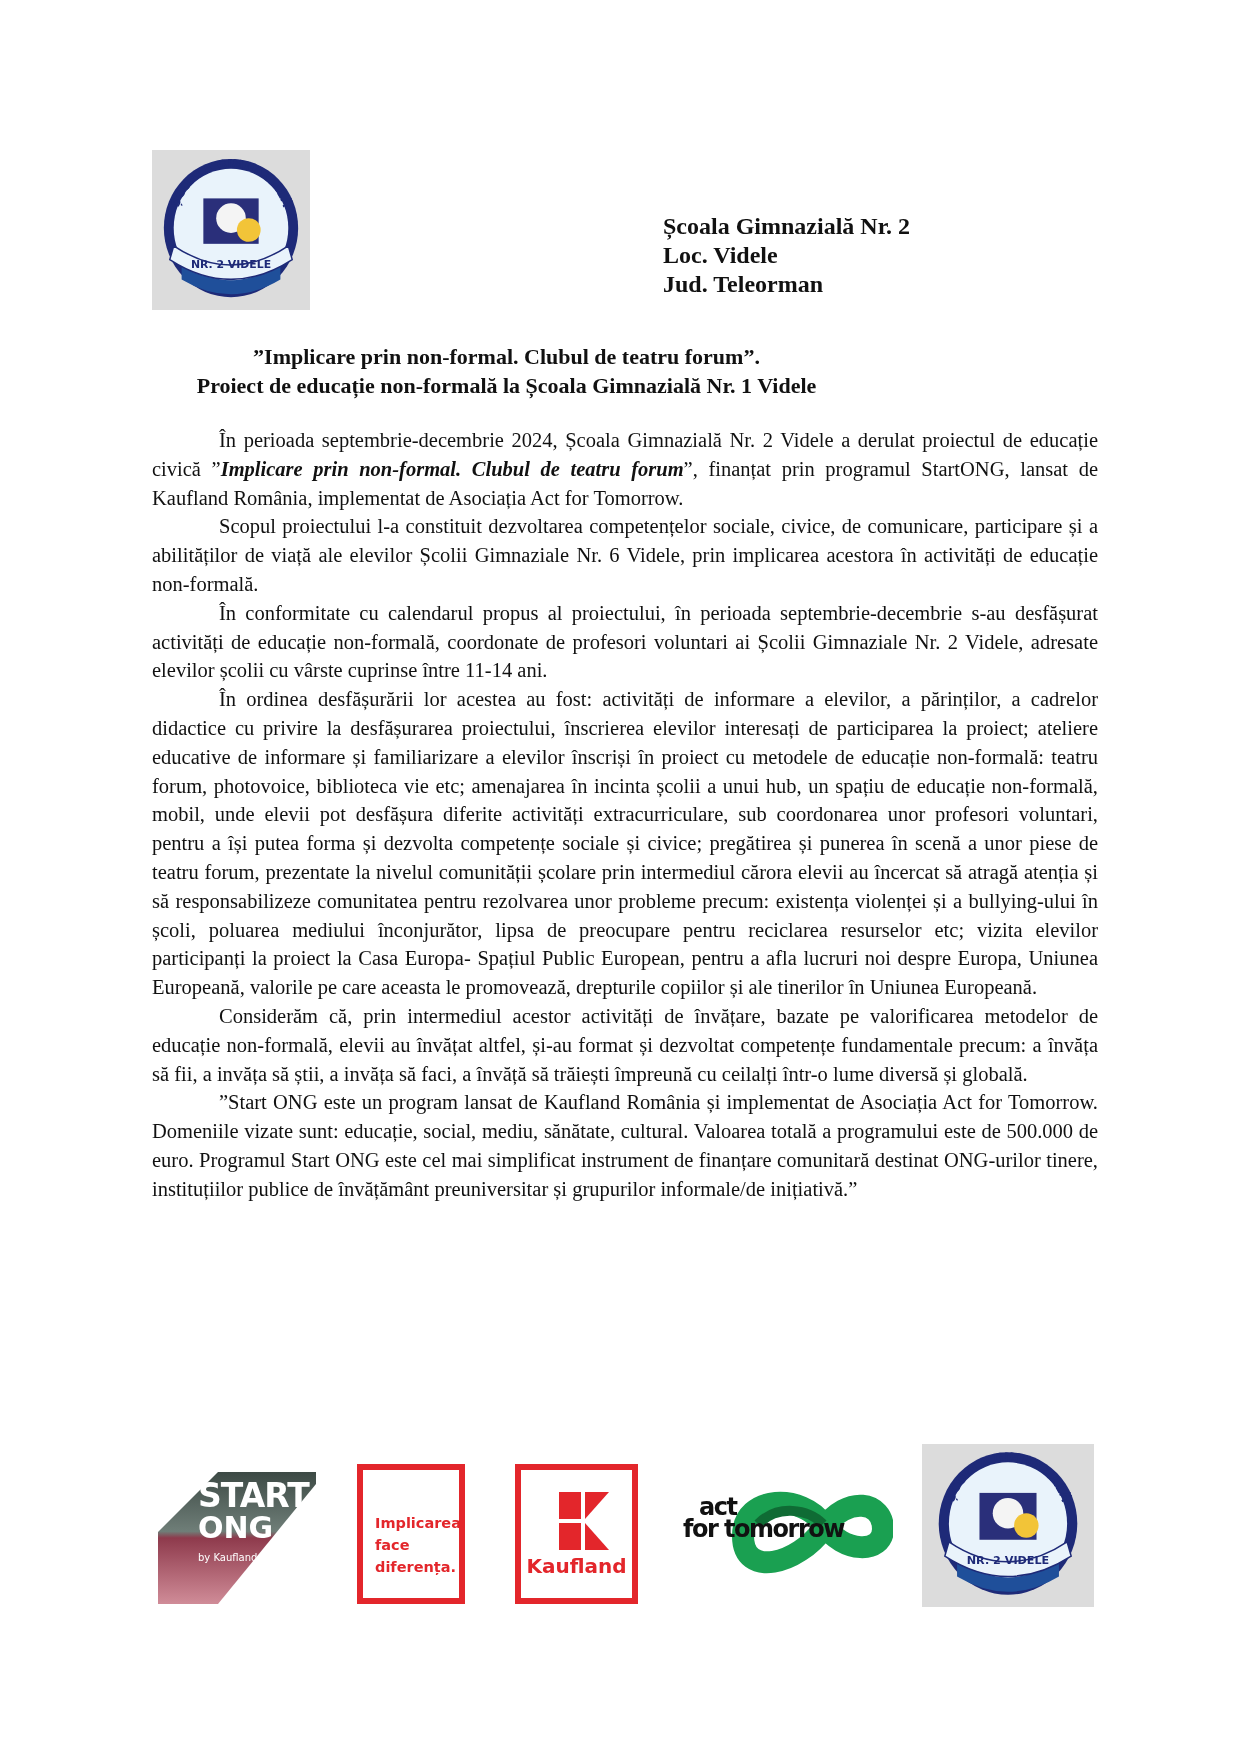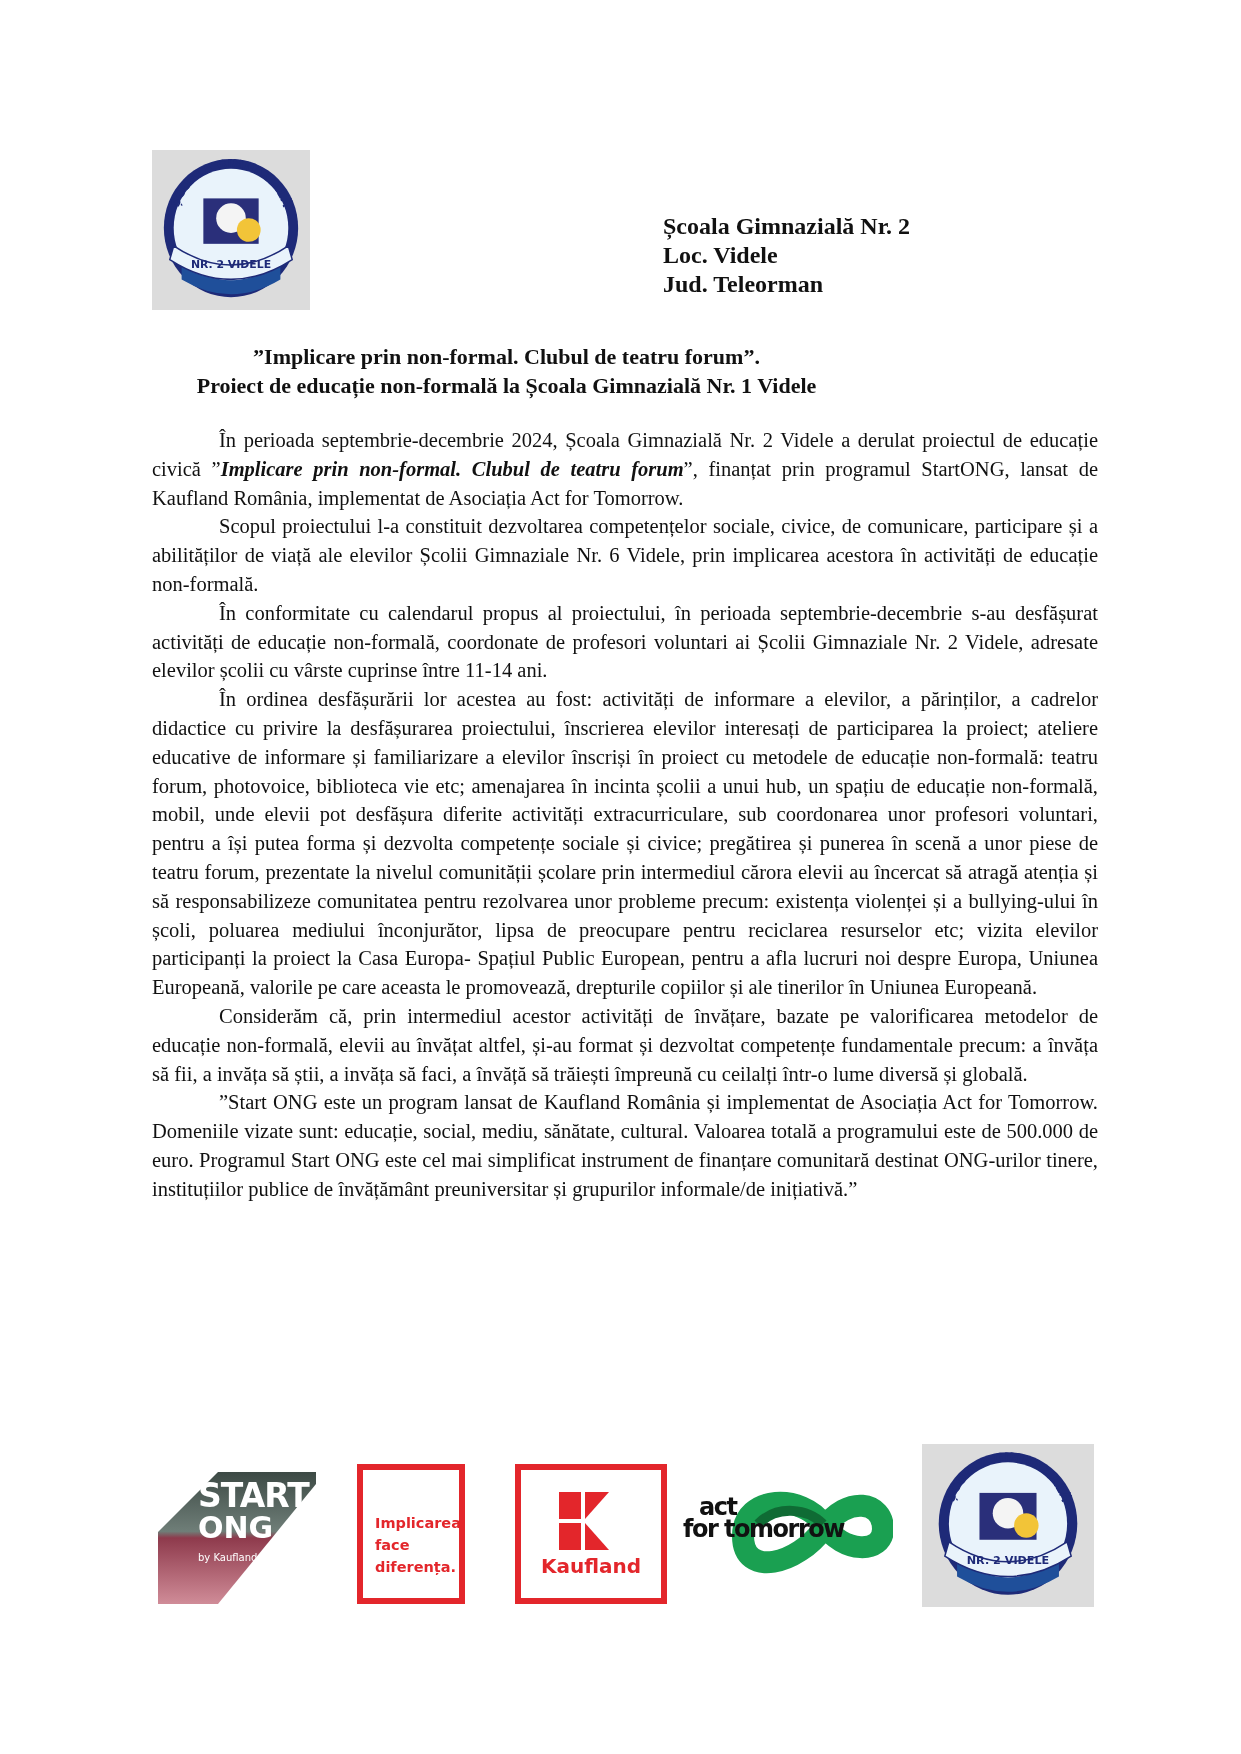--- a/index.html
+++ b/index.html
@@ -11,21 +11,21 @@
   #logo-bottom { left: 922px; top: 1444px; width: 172px; height: 163px; }
   .address { position: absolute; left: 663px; top: 212px; font-weight: bold; font-size: 24px; line-height: 29px; }
   .title { position: absolute; left: 0; width: 1013px; top: 342px; text-align: center; font-weight: bold; font-size: 22px; line-height: 29px; }
   .body-text { position: absolute; left: 152px; width: 946px; top: 426px; font-size: 20.5px; line-height: 28.8px; text-align: justify; }
   .body-text p { margin: 0; text-indent: 67px; }
   .body-text em { font-weight: bold; font-style: italic; }
   .logos { position: absolute; top: 1444px; left: 0; width: 1241px; height: 165px; }
   .logo-box { position: absolute; }
   #logo-startong { left: 158px; top: 28px; width: 158px; height: 132px; }
   #logo-implicarea { left: 357px; top: 20px; width: 108px; height: 140px; border: 6px solid #e3262b; box-sizing: border-box; }
-  #logo-kaufland { left: 515px; top: 20px; width: 152px; height: 140px; border: 6px solid #e3262b; box-sizing: border-box; }
+  #logo-kaufland { left: 515px; top: 20px; width: 123px; height: 140px; border: 6px solid #e3262b; box-sizing: border-box; }
   #logo-act { left: 683px; top: 40px; width: 210px; height: 105px; }
   .implicarea-text { position: absolute; left: 12px; top: 42px; font-family: "DejaVu Sans", sans-serif; font-weight: bold; color: #e3262b; font-size: 14.5px; line-height: 22px; }
   .kaufland-k { position: absolute; left: 38px; top: 22px; width: 50px; height: 58px; }
   .kaufland-word { position: absolute; left: 0; width: 100%; top: 84px; text-align: center; font-family: "DejaVu Sans", sans-serif; color: #e3262b; font-size: 20px; font-weight: bold; }
   .act-text { position: absolute; left: 0; top: 12px; font-family: "DejaVu Sans", sans-serif; font-weight: bold; color: #111; font-size: 24px; line-height: 22px; letter-spacing: -1.5px; }
   .start-text { position: absolute; font-family: "DejaVu Sans", sans-serif; font-weight: bold; color: #fff; }
 </style>
 </head>
 <body>
 

